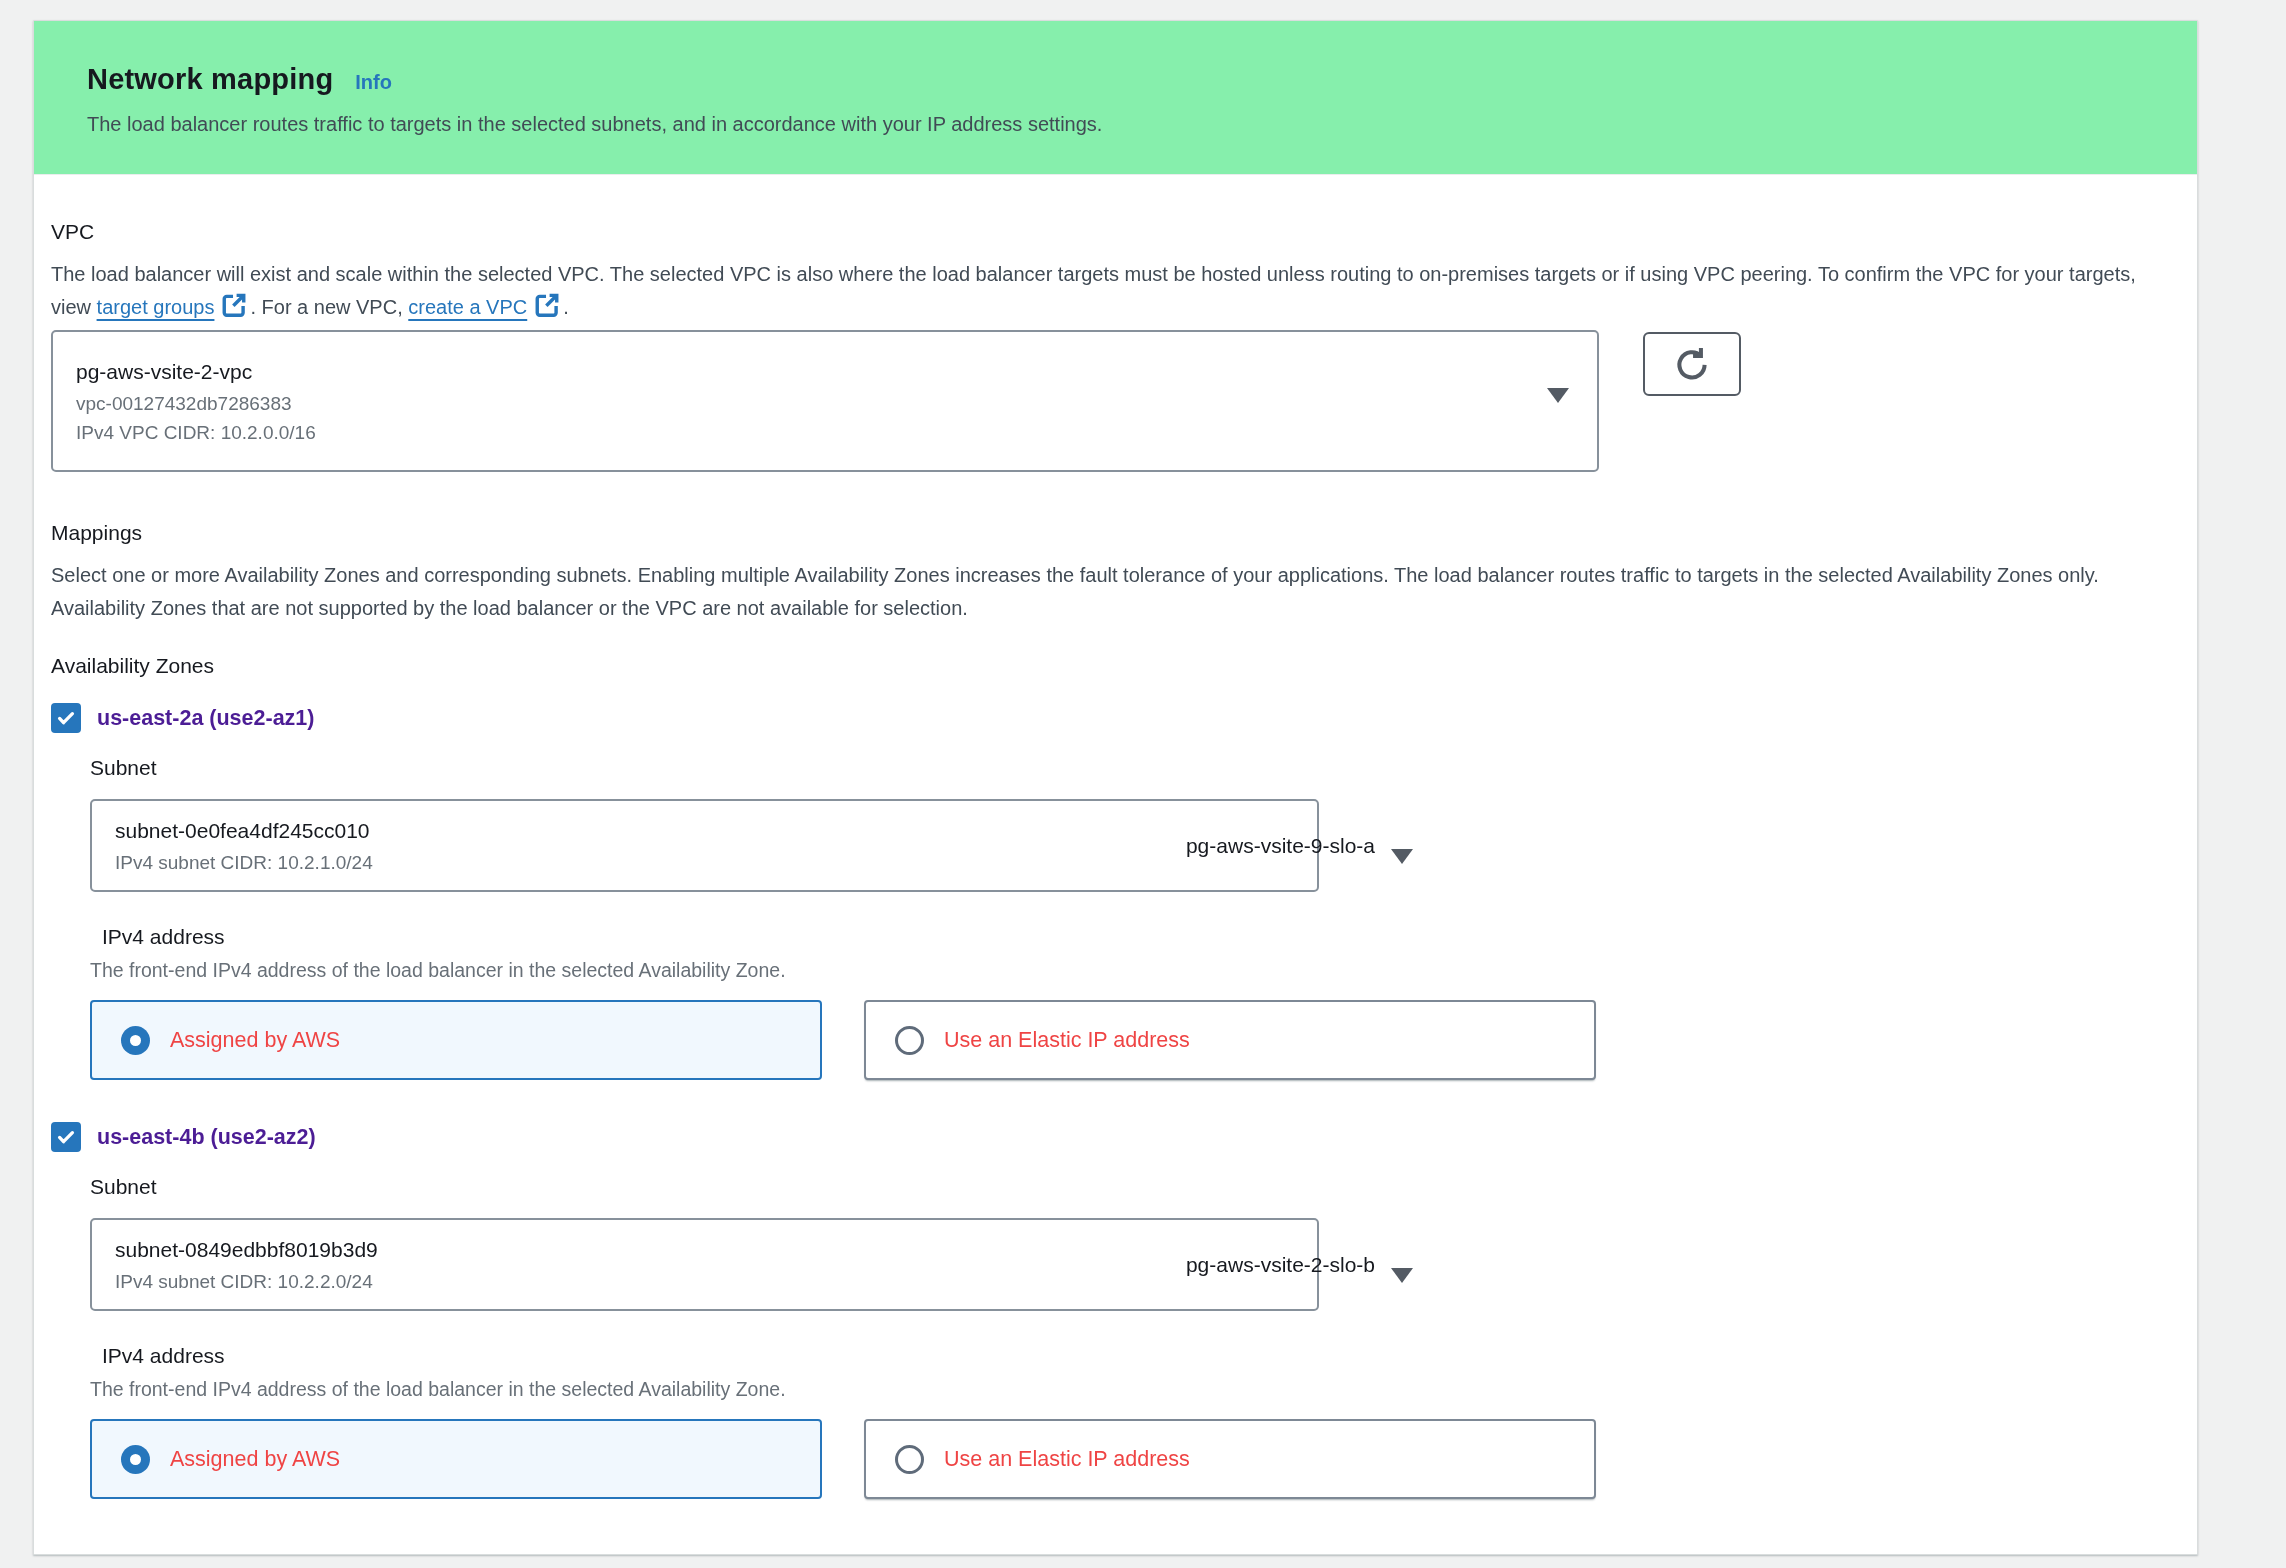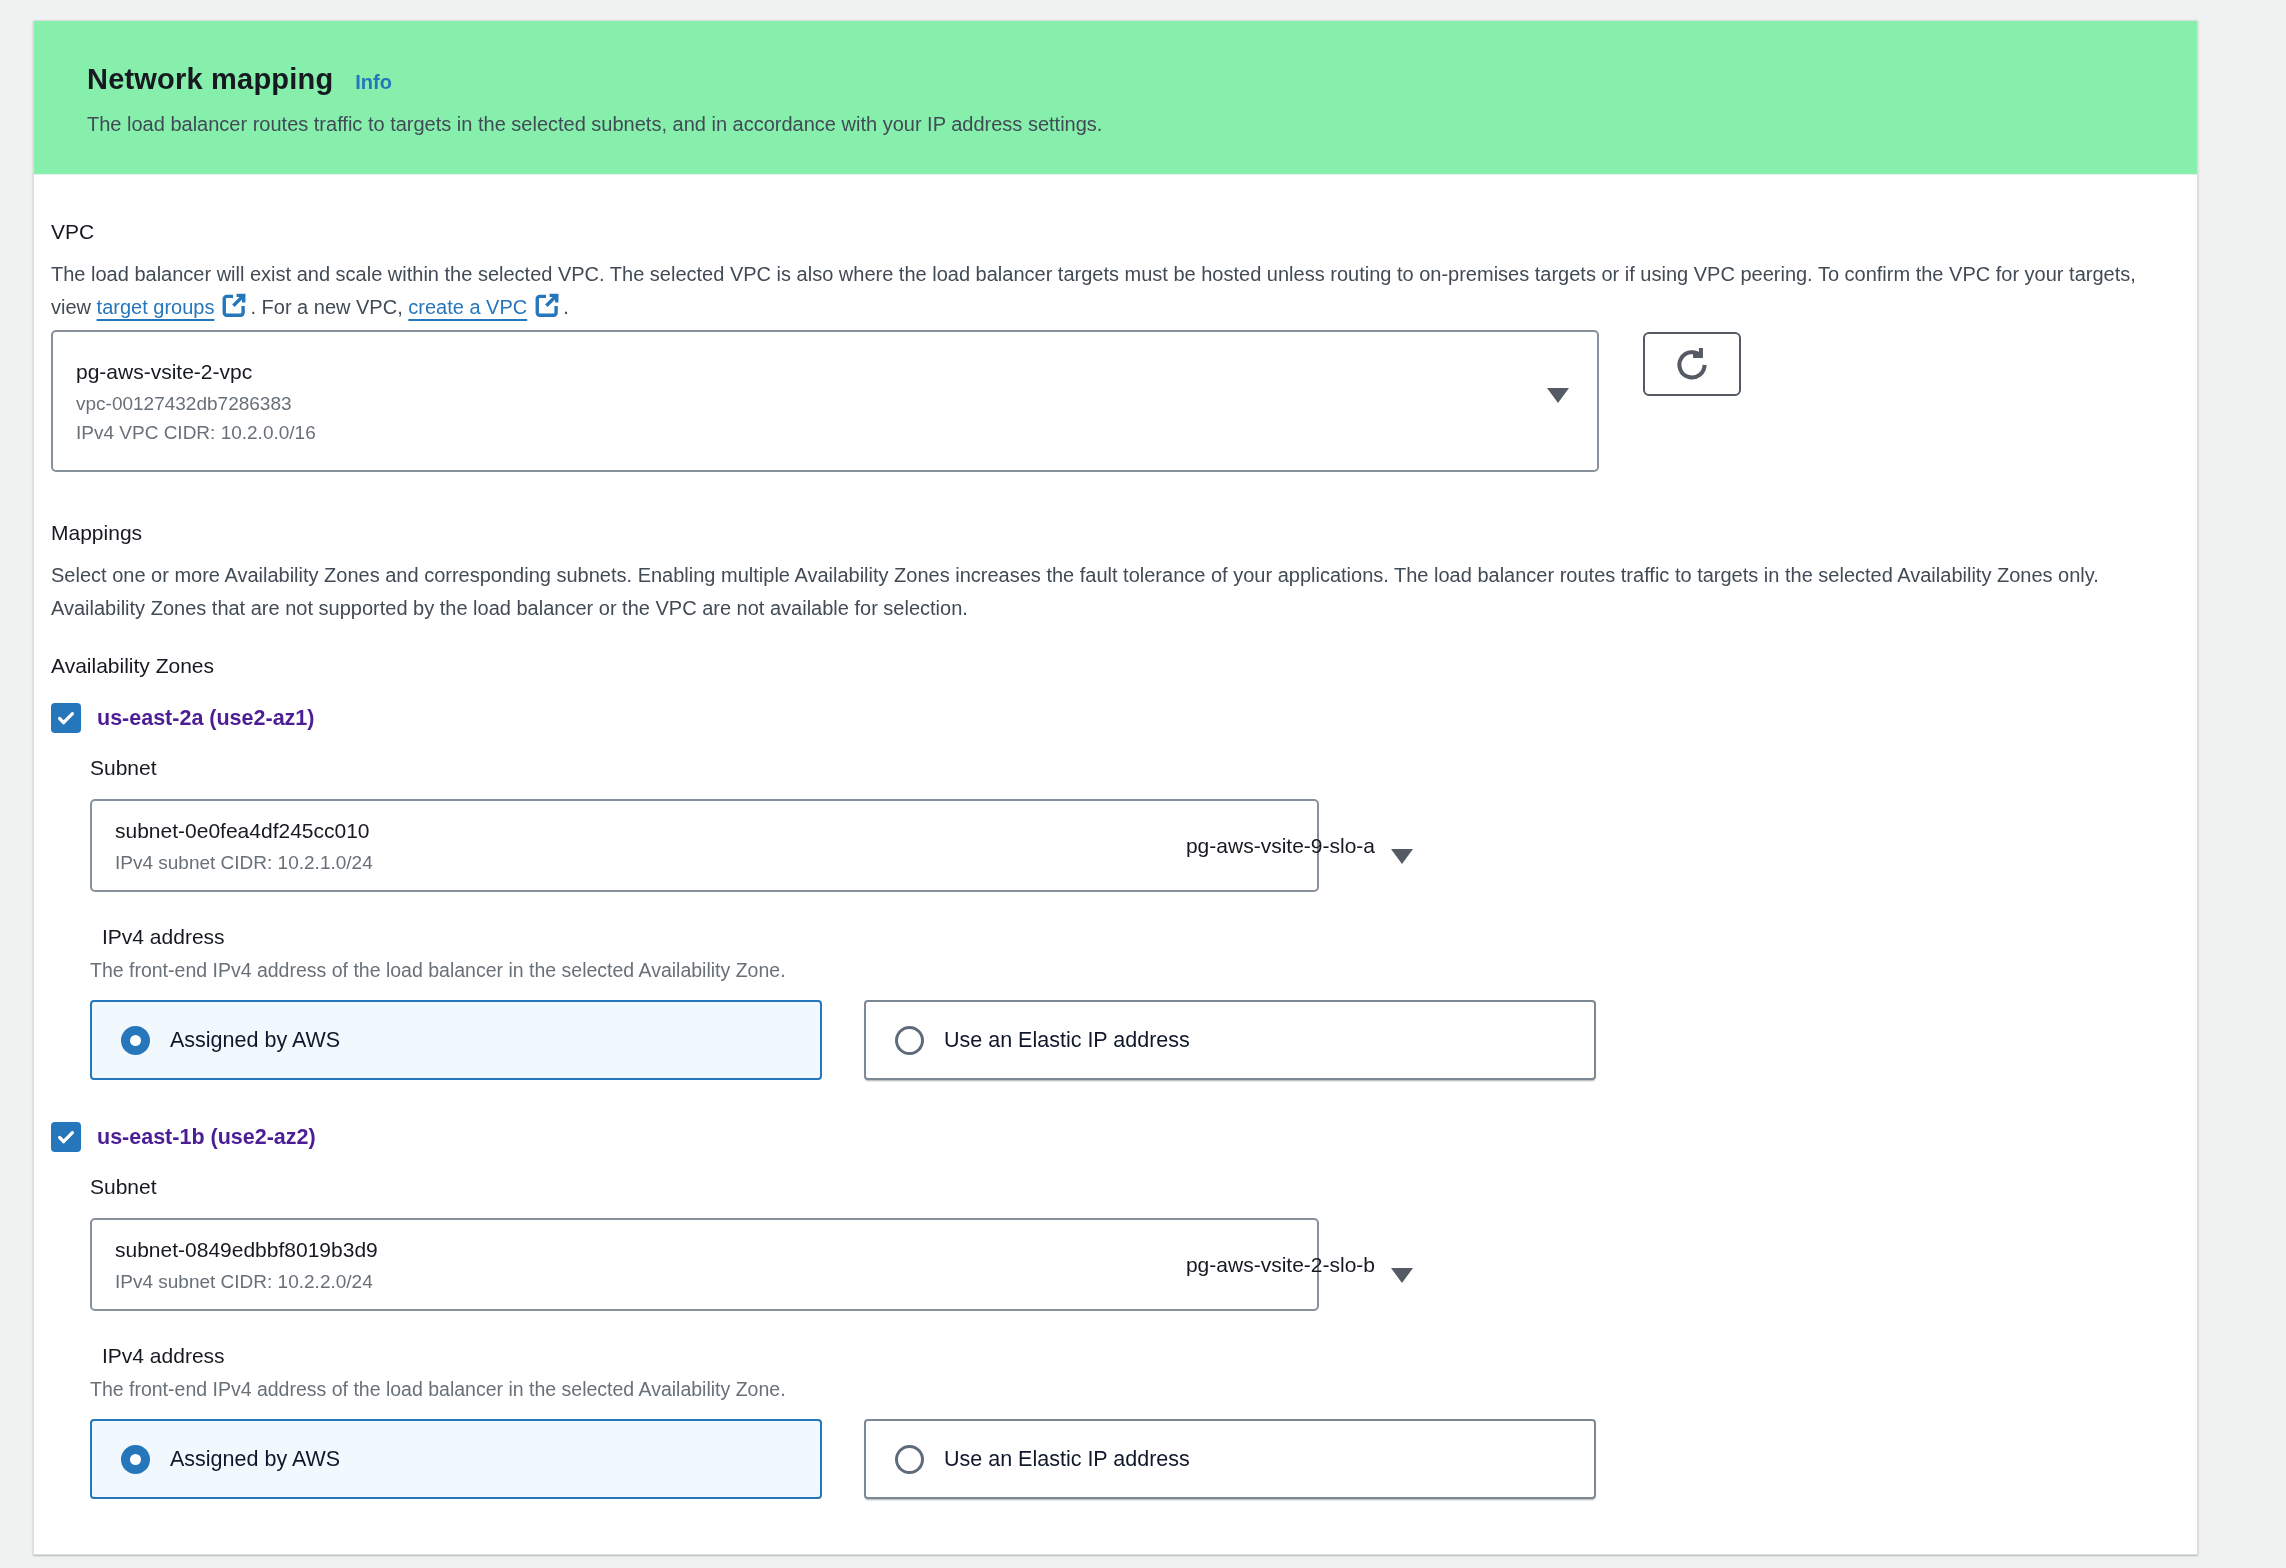--- a/index.html
+++ b/index.html
@@ -99,21 +99,21 @@
     position:relative; flex:0 0 auto;
   }
   .radio-sel::after {
     content:""; position:absolute; left:9px; top:9px;
     width:11px; height:11px; border-radius:50%; background:#fff;
   }
   .radio-un {
     width:29px; height:29px; border-radius:50%;
     border:3px solid #5f6b7a; background:#fff; flex:0 0 auto;
   }
-  .tile-label { font-size:21.5px; color:#0f172a; }
+  .tile-label { font-size:21.5px; color:#ef4444; }
 </style>
 </head>
 <body>
 
 <div class="card">
 
   <div class="card-header">
     <div class="title-row">
       <span class="title">Network mapping</span>
       <a class="info-link">Info</a>
@@ -189,21 +189,21 @@
         </div>
       </div>
     </div>
 
     <div class="az-row second">
       <span class="checkbox">
           <svg width="22" height="22" viewBox="0 0 24 24">
             <path d="M5 12.5l4.3 4.6L19 7.3" fill="none" stroke="#fff" stroke-width="3.6" stroke-linecap="round" stroke-linejoin="round"></path>
           </svg>
         </span>
-      <span class="az-name">us-east-1b (use2-az2)</span>
+      <span class="az-name">us-east-4b (use2-az2)</span>
     </div>
     <div class="zone-indent">
       <div class="field-label subnet-label">Subnet</div>
       <div class="select subnet-select">
         <div class="sel-primary">subnet-0849edbbf8019b3d9</div>
         <div class="sel-secondary">IPv4 subnet CIDR: 10.2.2.0/24</div>
         <div class="subnet-right">
           <span class="sel-primary">pg-aws-vsite-2-slo-b</span>
           <span class="caret"></span>
         </div>

